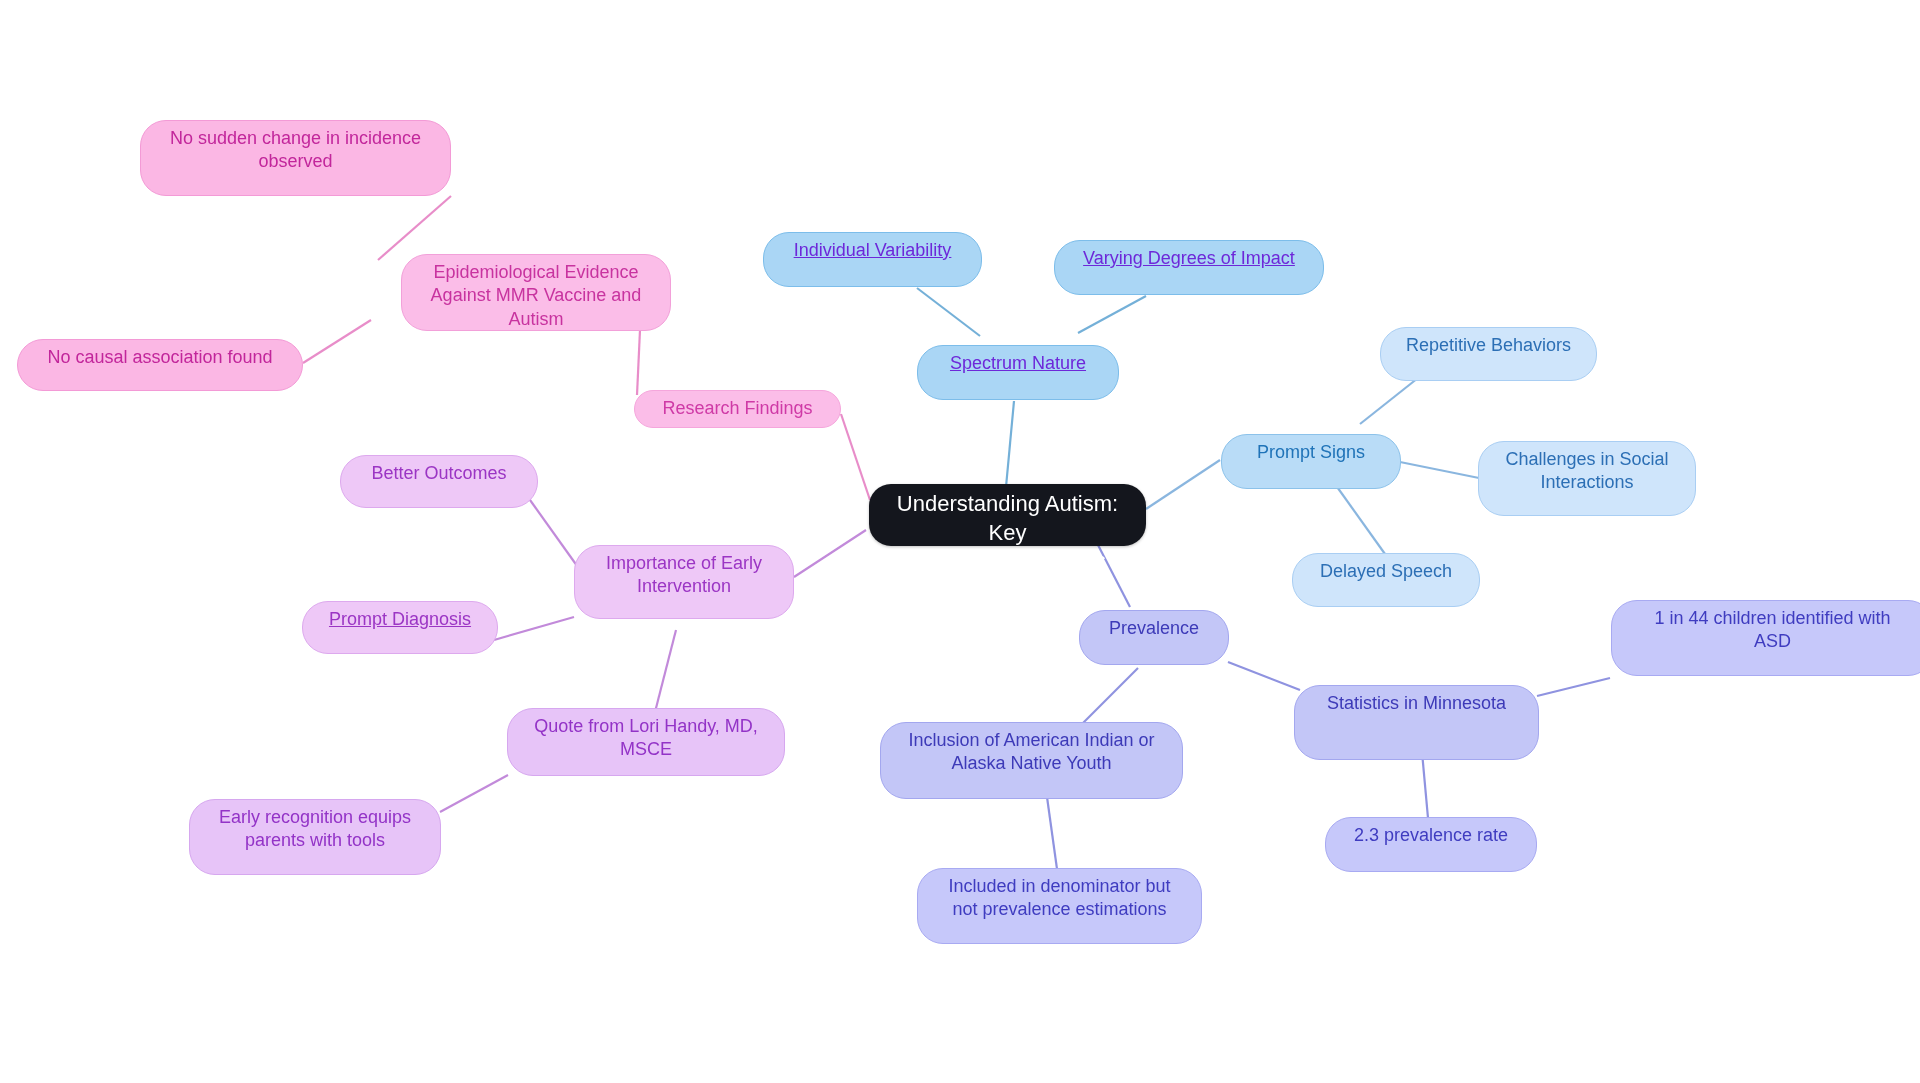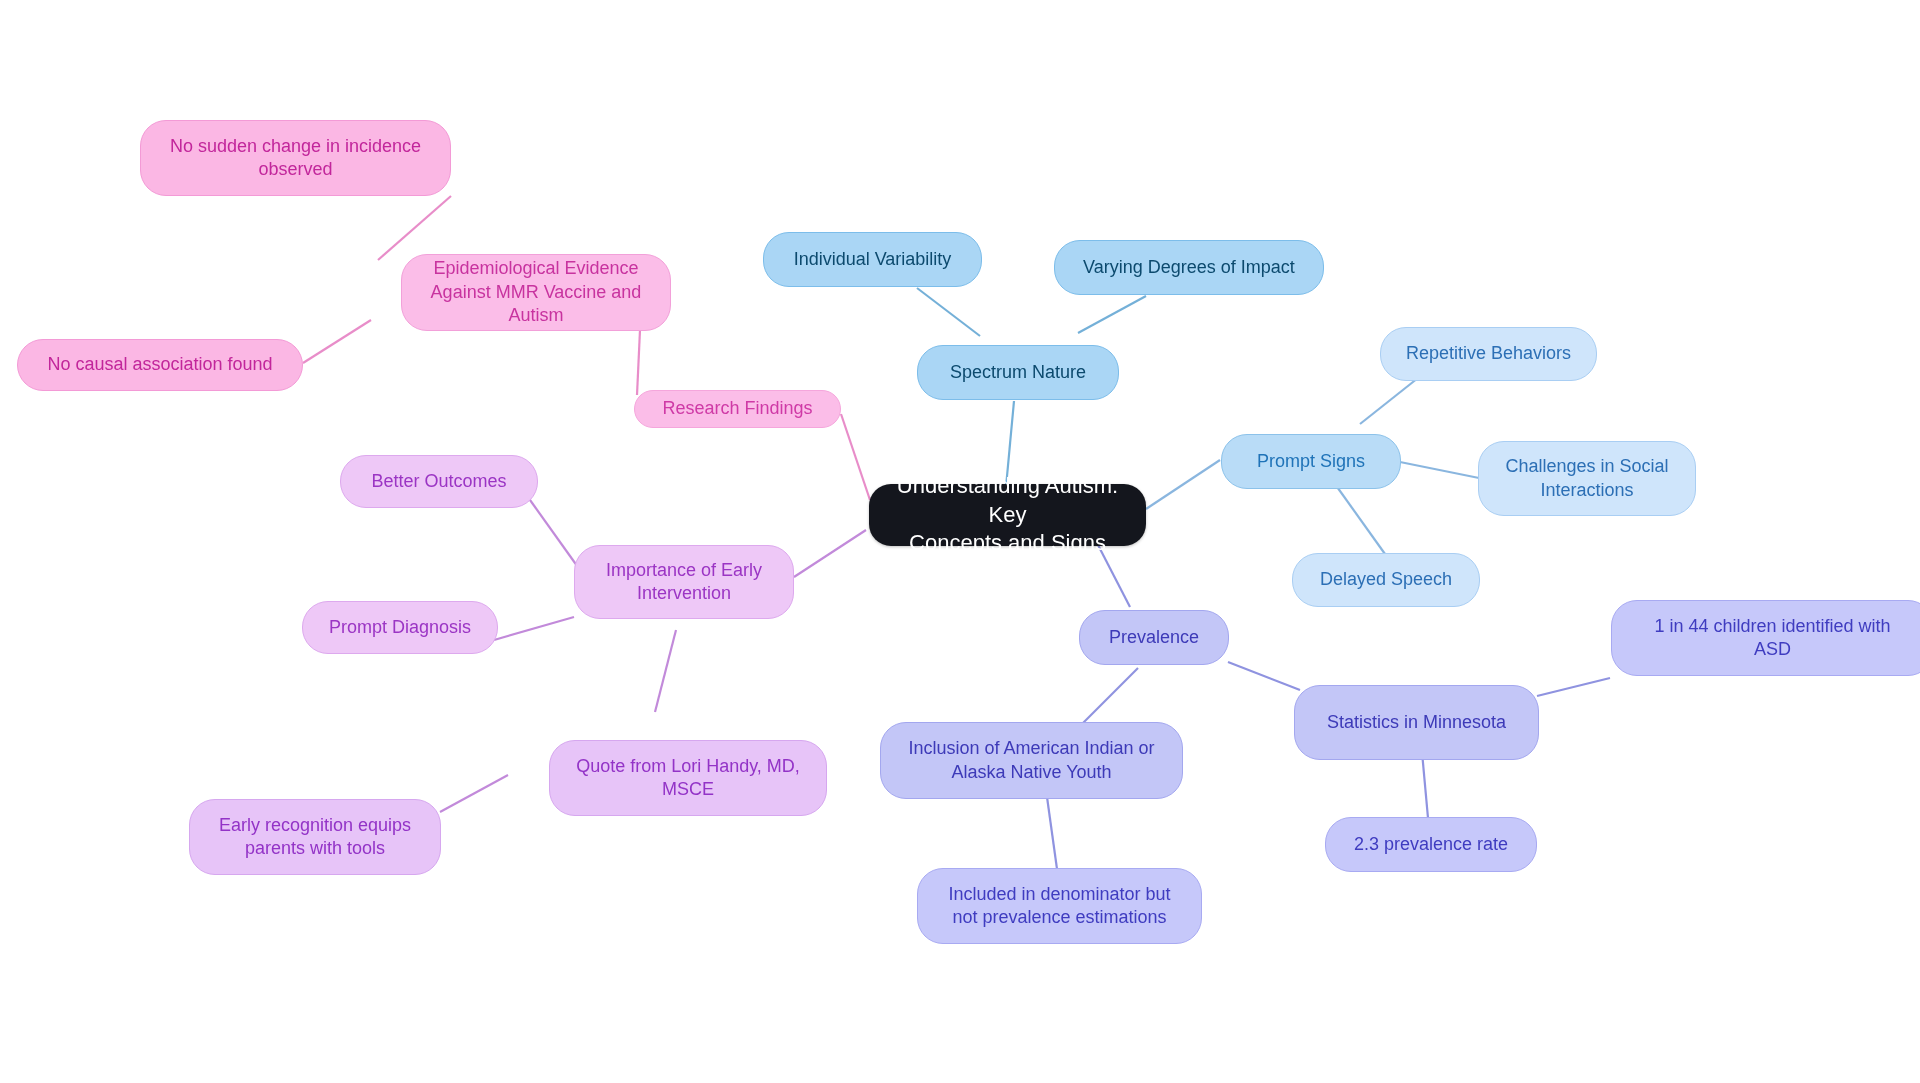--- a/index.html
+++ b/index.html
@@ -22,21 +22,20 @@
     left: 0;
     top: 0;
     width: 1920px;
     height: 1083px;
     pointer-events: none;
   }
   .node {
     position: absolute;
     box-sizing: border-box;
     display: flex;
-    align-items: center;
     justify-content: center;
     text-align: center;
     border-radius: 26px;
     line-height: 1.3;
     padding: 6px 14px;
     white-space: pre-line;
   }
   .node.root {
     background: #14161d;
     color: #ffffff;
@@ -44,21 +43,21 @@
     font-size: 22px;
     border: none;
     box-shadow: 0 1px 3px rgba(0,0,0,0.25);
   }
   
   .c-pinkdark { background: #fbb7e4; border: 1px solid #f39ad6; color: #c2269b; }
   .c-pink     { background: #fbbde8; border: 1px solid #f5a6dc; color: #cf3aa6; }
   .c-pinkmid  { background: #fbbde8; border: 1px solid #f2a0d9; color: #c8339f; margin-left: 31px; }
   .c-violet   { background: #eec8f7; border: 1px solid #dda9ee; color: #9b35c4; }
   .c-violet2  { background: #e7c4f8; border: 1px solid #d6a7ef; color: #9333c7; }
-  .c-bluemid  { background: #aad6f5; border: 1px solid #7cbdea; color: #0c4a6e; }
+  .c-bluemid  { background: #aad6f5; border: 1px solid #7cbdea; color: #6d28d9; text-decoration: underline; }
   .c-blue     { background: #b9dcf7; border: 1px solid #8cc2ea; color: #1f73b8; }
   .c-bluelt   { background: #cfe5fb; border: 1px solid #a9cef3; color: #2c6fb5; }
   .c-peri     { background: #c3c6f7; border: 1px solid #a3a7ef; color: #3d3ab8; }
   .c-peri2    { background: #c6c8fa; border: 1px solid #a8aaf2; color: #3f3cc0; }
   .f17 { font-size: 18px; }
 </style>
 </head>
 <body>
 
 <div id="canvas">
@@ -136,25 +135,25 @@
 
   <div class="node c-violet f17" style="left:574px; top:545px; width:220px; height:74px;">
     <span>Importance of Early
 Intervention</span>
   </div>
 
   <div class="node c-violet f17" style="left:340px; top:455px; width:198px; height:53px;">
     <span>Better Outcomes</span>
   </div>
 
-  <div class="node c-violet f17" style="left:302px; top:601px; width:196px; height:53px;">
+  <div class="node c-violet f17" style="left:302px; top:601px; width:196px; height:53px;text-decoration:underline;">
     <span>Prompt Diagnosis</span>
   </div>
 
-  <div class="node c-violet2 f17" style="left:507px; top:740px; width:278px; height:76px;margin-left:42px;">
+  <div class="node c-violet2 f17" style="left:507px; top:708px; width:278px; height:68px;">
     <span>Quote from Lori Handy, MD,
 MSCE</span>
   </div>
 
   <div class="node c-violet2 f17" style="left:189px; top:799px; width:252px; height:76px;">
     <span>Early recognition equips
 parents with tools</span>
   </div>
 
   <div class="node c-bluemid f17" style="left:917px; top:345px; width:202px; height:55px;">

